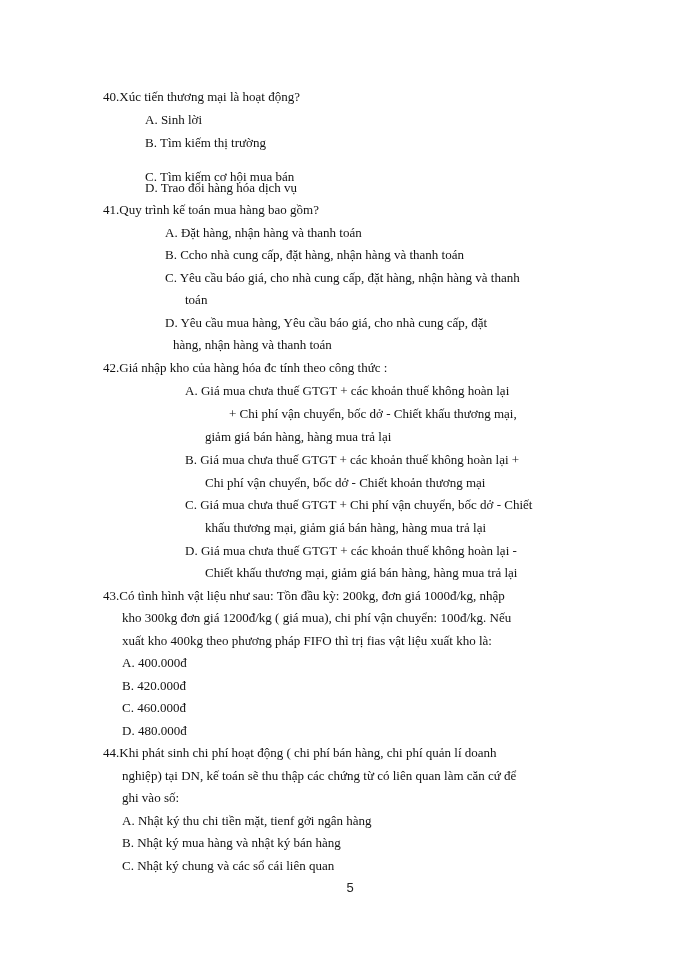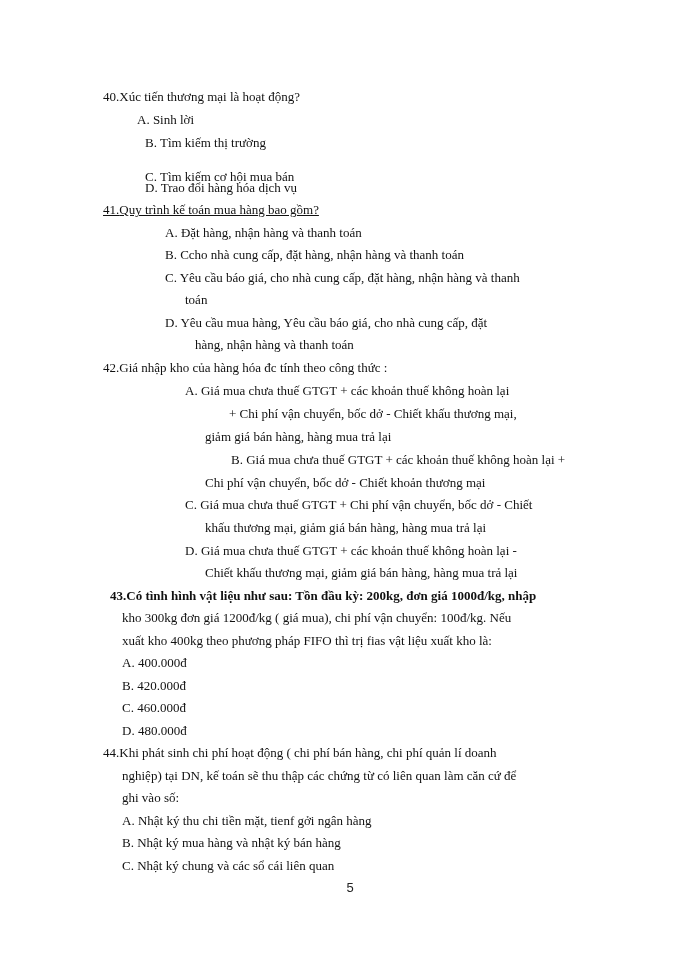--- a/index.html
+++ b/index.html
@@ -9,87 +9,87 @@
   .b { font-weight: normal; }
   .pageno { position: absolute; left: 0; width: 700px; top: 880px; text-align: center;
             font-family: "Liberation Sans", "DejaVu Sans", sans-serif; font-size: 13px; color: #222; }
 </style>
 </head>
 <body>
 
 <div class="line" style="left:103px; top:86px;">
   <span>40.</span><span>Xúc tiến thương mại là hoạt động?</span>
 </div>
-<div class="line" style="left:137px; top:109px;">
+<div class="line" style="left:145px; top:109px;">
   <span>A.</span> <span>Sinh lời</span>
 </div>
 <div class="line b" style="left:145px; top:132px;">
   <span>B.</span> <span>Tìm kiếm thị trường</span>
 </div>
 <div class="line" style="left:145px; top:166px;">
   <span>C.</span> <span>Tìm kiếm cơ hội mua bán</span>
 </div>
 <div class="line" style="left:145px; top:177px;">
   <span>D.</span> <span>Trao đổi hàng hóa dịch vụ</span>
 </div>
 
-<div class="line" style="left:103px; top:199px;text-decoration:underline;">
+<div class="line" style="left:103px; top:199px;">
   <span>41.</span><span>Quy trình kế toán mua hàng bao gồm?</span>
 </div>
 <div class="line" style="left:165px; top:222px;">
   <span>A.</span> <span>Đặt hàng, nhận hàng và thanh toán</span>
 </div>
 <div class="line" style="left:165px; top:244px;">
   <span>B.</span> <span>Ccho nhà cung cấp, đặt hàng, nhận hàng và thanh toán</span>
 </div>
 <div class="line" style="left:165px; top:267px;">
   <span>C.</span> <span>Yêu cầu báo giá, cho nhà cung cấp, đặt hàng, nhận hàng và thanh</span>
 </div>
 <div class="line" style="left:185px; top:289px;text-align:center;">
   <span>toán</span>
 </div>
 <div class="line b" style="left:165px; top:312px;">
   <span>D.</span> <span>Yêu cầu mua hàng, Yêu cầu báo giá, cho nhà cung cấp, đặt</span>
 </div>
-<div class="line b" style="left:195px; top:334px;">
+<div class="line b" style="left:173px; top:334px;">
   <span>hàng, nhận hàng và thanh toán</span>
 </div>
 
 <div class="line" style="left:103px; top:357px;">
   <span>42.</span><span>Giá nhập kho của hàng hóa đc tính theo công thức :</span>
 </div>
 <div class="line b" style="left:185px; top:380px;">
   <span>A.</span> <span>Giá mua chưa thuế GTGT + các khoản thuế không hoàn lại</span>
 </div>
 <div class="line b" style="left:205px; top:403px;margin-left:24px;">
   <span>+ Chi phí vận chuyển, bốc dở - Chiết khấu thương mại,</span>
 </div>
 <div class="line b" style="left:205px; top:426px;">
   <span>giảm giá bán hàng, hàng mua trả lại</span>
 </div>
-<div class="line" style="left:185px; top:449px;margin-left:46px;">
+<div class="line" style="left:185px; top:449px;">
   <span>B.</span> <span>Giá mua chưa thuế GTGT + các khoản thuế không hoàn lại +</span>
 </div>
 <div class="line" style="left:205px; top:472px;">
   <span>Chi phí vận chuyển, bốc dở - Chiết khoản thương mại</span>
 </div>
 <div class="line" style="left:185px; top:494px;">
   <span>C.</span> <span>Giá mua chưa thuế GTGT + Chi phí vận chuyển, bốc dở - Chiết</span>
 </div>
 <div class="line" style="left:205px; top:517px;">
   <span>khấu thương mại, giảm giá bán hàng, hàng mua trả lại</span>
 </div>
 <div class="line" style="left:185px; top:540px;">
   <span>D.</span> <span>Giá mua chưa thuế GTGT + các khoản thuế không hoàn lại -</span>
 </div>
 <div class="line" style="left:205px; top:562px;">
   <span>Chiết khấu thương mại, giảm giá bán hàng, hàng mua trả lại</span>
 </div>
 
-<div class="line" style="left:110px; top:585px;font-weight:bold;">
+<div class="line" style="left:103px; top:585px;">
   <span>43.</span><span>Có tình hình vật liệu như sau:  Tồn đầu kỳ: 200kg, đơn giá 1000đ/kg, nhập</span>
 </div>
 <div class="line" style="left:122px; top:607px;">
   <span>kho 300kg đơn giá 1200đ/kg ( giá mua), chi phí vận chuyển: 100đ/kg.  Nếu</span>
 </div>
 <div class="line" style="left:122px; top:630px;">
   <span>xuất kho 400kg theo phương pháp FIFO thì trị fias vật liệu xuất kho là:</span>
 </div>
 <div class="line" style="left:122px; top:652px;">
   <span>A.</span> <span>400.000đ</span>

